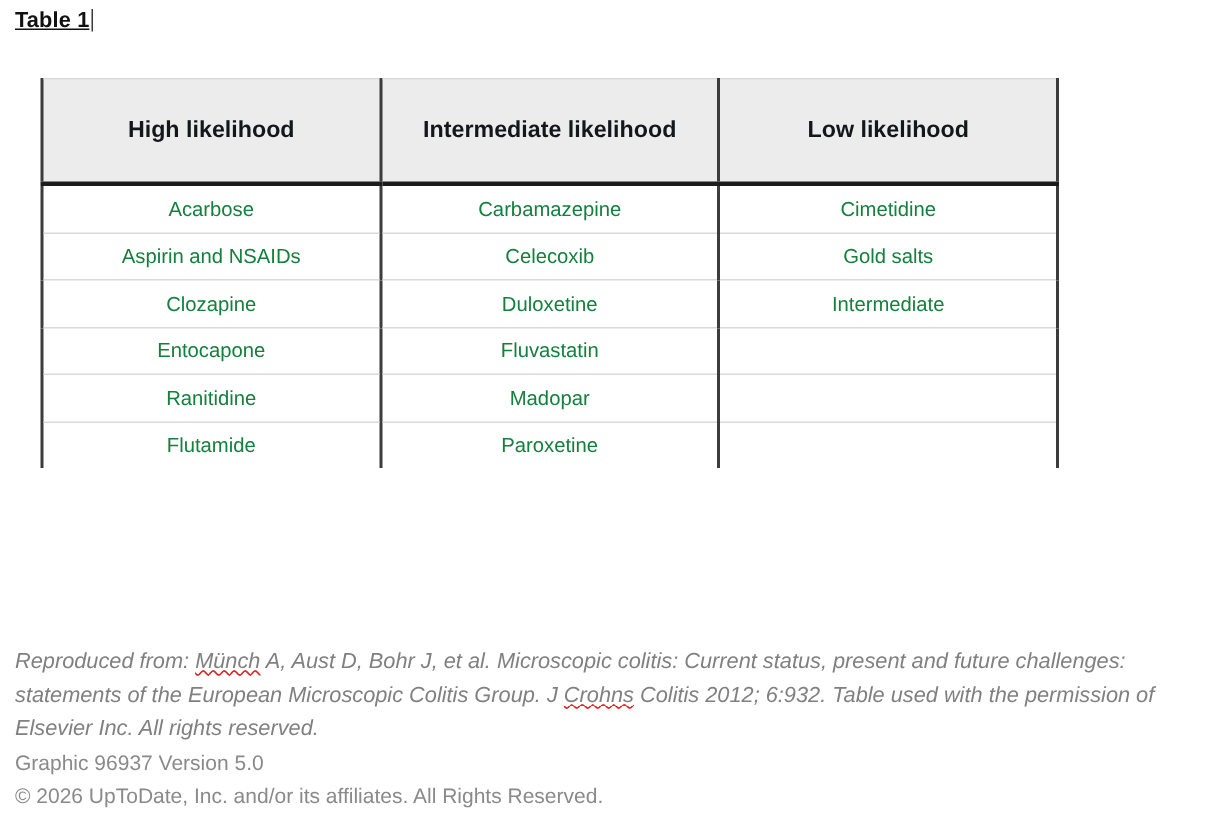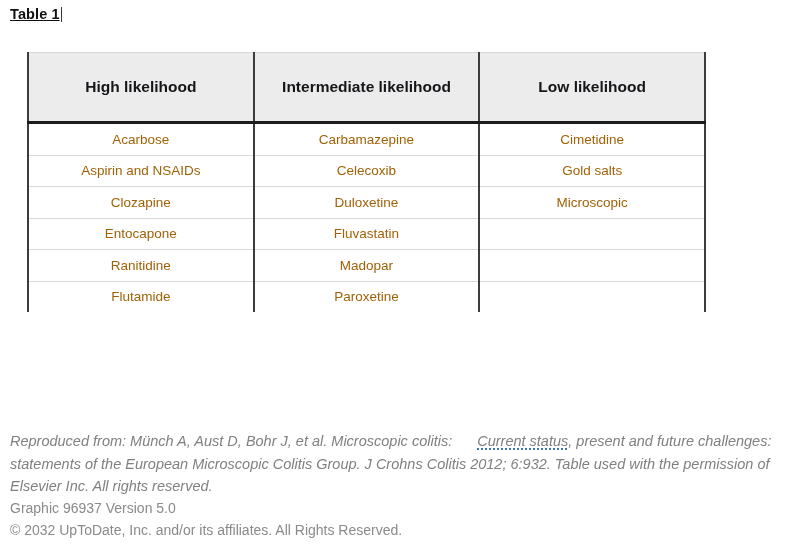--- a/index.html
+++ b/index.html
@@ -61,21 +61,21 @@
     font-weight: bold;
     color: #15161a;
     line-height: 1.25;
     border-top: 1px solid #d7d7d7;
     border-bottom: 3px solid #1c1c1c;
   }
   #likelihood-table tbody td {
     height: 30.5px;
     font-size: 13.5px;
     font-weight: normal;
-    color: #a16207;
+    color: #15803d;
     border-top: 1px solid #d9d9d9;
     border-bottom: 1px solid #d9d9d9;
     background: #ffffff;
   }
   #likelihood-table tbody tr:last-child td {
     border-bottom: none;
   }
   #likelihood-table tbody td.empty-cell {
     color: transparent;
   }
@@ -108,32 +108,31 @@
     position: absolute;
     left: 10px;
     top: 519px;
     font-size: 14px;
     color: #8a8a8a;
     line-height: 22px;
   }
 
   
   .spell-error {
+    text-decoration: underline;
     text-decoration-style: wavy;
     text-decoration-color: #e02020;
     text-decoration-thickness: 1px;
     text-underline-offset: 1px;
   }
   .grammar-error {
-    text-decoration: underline;
     text-decoration-style: dotted;
     text-decoration-color: #3d6fd0;
     text-decoration-thickness: 1.5px;
     text-underline-offset: 2px;
-    margin-left: 21px;
   }
 </style>
 </head>
 <body>
 
 <div id="doc-title"><span>Table 1</span><span class="caret"></span></div>
 
 <table id="likelihood-table">
   <thead>
     <tr>
@@ -149,21 +148,21 @@
       <td>Cimetidine</td>
     </tr>
     <tr>
       <td>Aspirin and NSAIDs</td>
       <td>Celecoxib</td>
       <td>Gold salts</td>
     </tr>
     <tr>
       <td>Clozapine</td>
       <td>Duloxetine</td>
-      <td>Microscopic</td>
+      <td>Intermediate</td>
     </tr>
     <tr>
       <td>Entocapone</td>
       <td>Fluvastatin</td>
       <td class="empty-cell"></td>
     </tr>
     <tr>
       <td>Ranitidine</td>
       <td>Madopar</td>
       <td class="empty-cell"></td>
@@ -172,13 +171,13 @@
       <td>Flutamide</td>
       <td>Paroxetine</td>
       <td class="empty-cell"></td>
     </tr>
   </tbody>
 </table>
 
 <div id="attribution"><span>Reproduced from: </span><span class="spell-error">Münch</span><span> A, Aust D, Bohr J, et al. Microscopic colitis: </span><span class="grammar-error">Current status</span><span>, present and future challenges: statements of the European Microscopic Colitis Group. J </span><span class="spell-error">Crohns</span><span> Colitis 2012; 6:932. Table used with the permission of Elsevier Inc. All rights reserved.</span></div>
 
 <div id="graphic-id">Graphic 96937 Version 5.0</div>
-<div id="copyright">© 2032 UpToDate, Inc. and/or its affiliates. All Rights Reserved.</div>
+<div id="copyright">© 2026 UpToDate, Inc. and/or its affiliates. All Rights Reserved.</div>
 
 </body></html>

